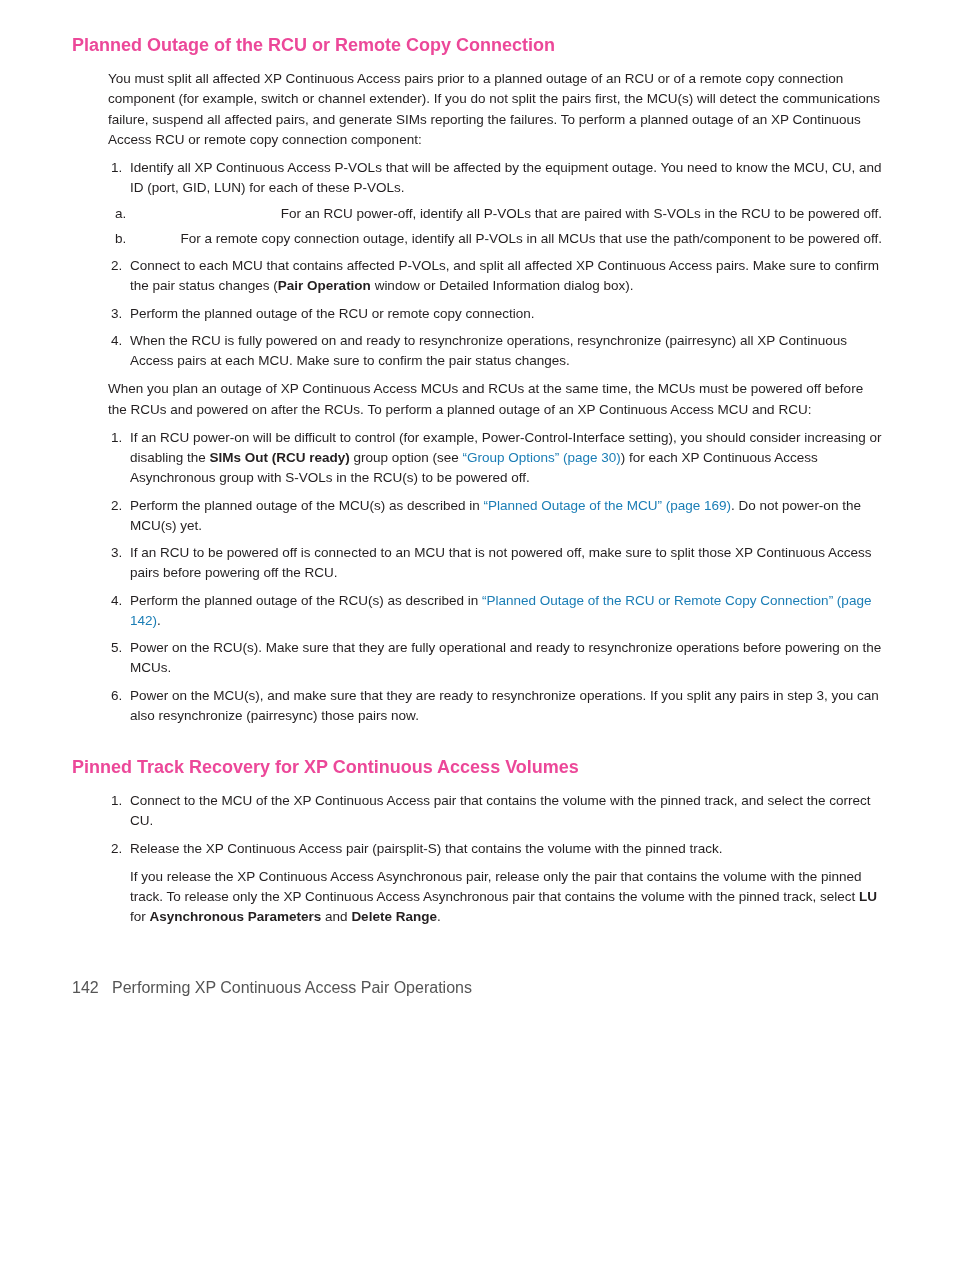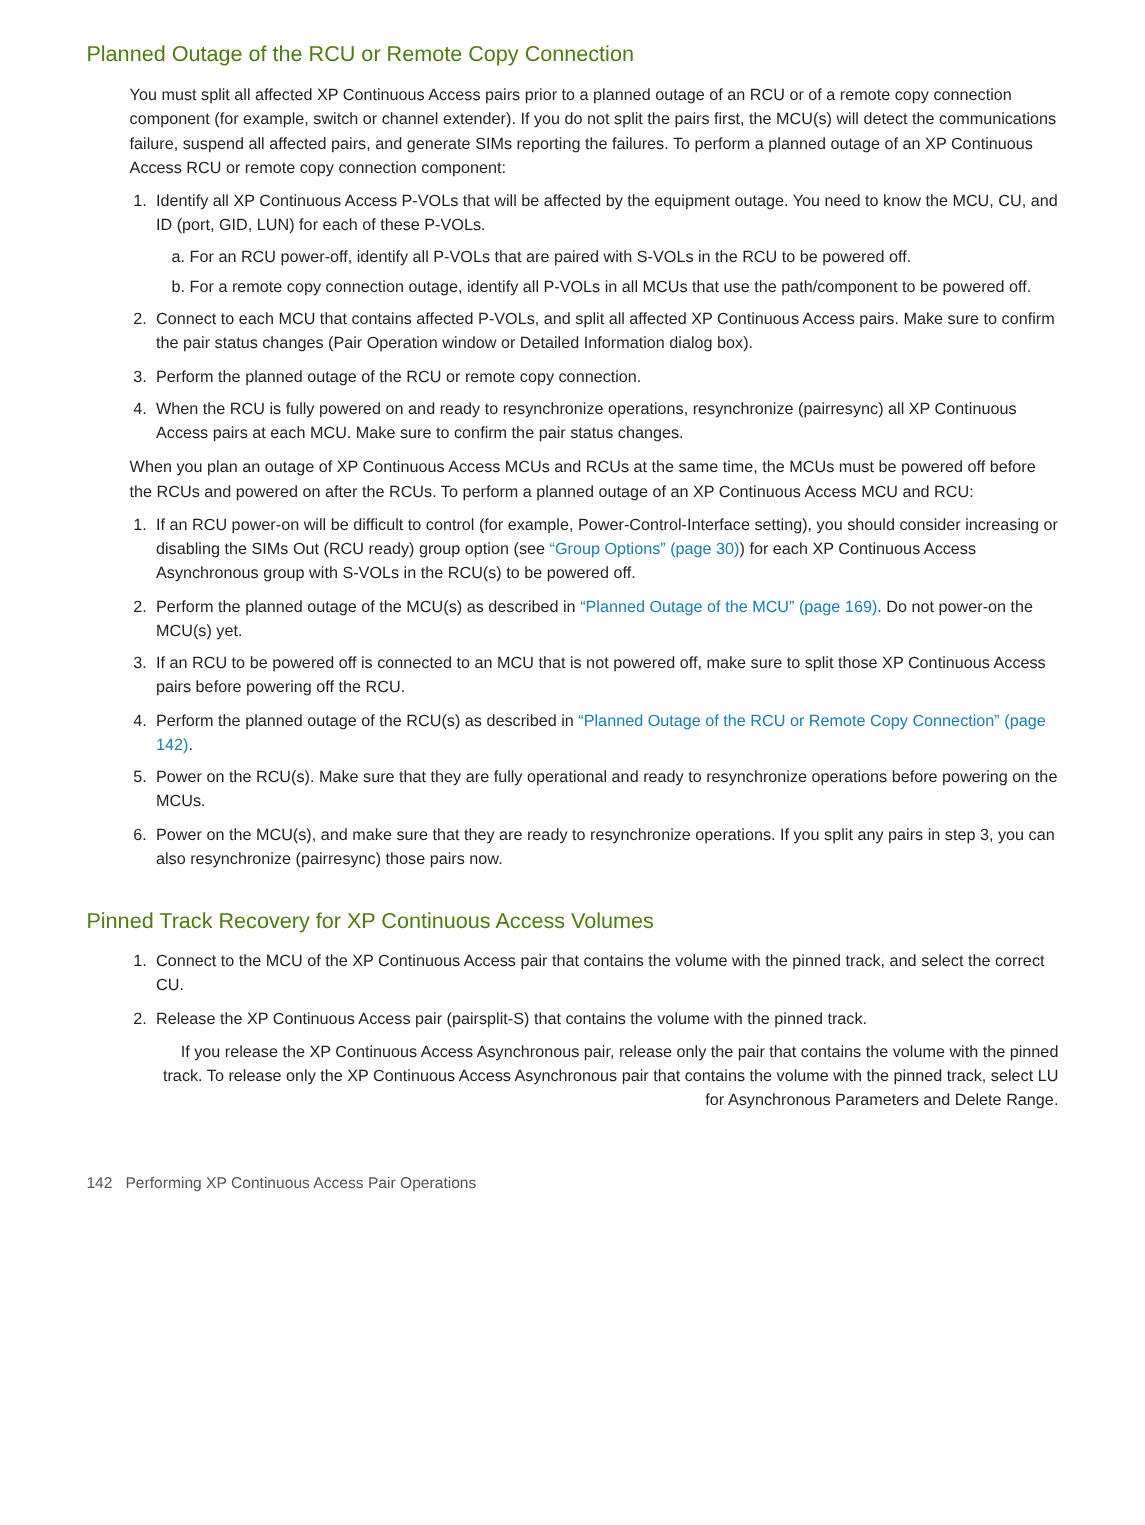--- a/index.html
+++ b/index.html
@@ -11,23 +11,23 @@
       font-family: Arial, Helvetica, sans-serif;
       font-size: 13.5px;
       color: #231f20;
       background: #ffffff;
       width: 954px;
       min-height: 1271px;
       padding: 32px 72px 48px 72px;
       line-height: 1.5;
     }
     .section-title {
-      color: #4d7c0f;
+      color: #ec4899;
       font-size: 18px;
-      font-weight: normal;
+      font-weight: bold;
       margin-bottom: 10px;
       margin-top: 28px;
     }
     .section-title:first-child {
       margin-top: 0;
     }
     .body-text {
       margin-left: 36px;
       margin-bottom: 8px;
     }
@@ -35,37 +35,37 @@
       margin-left: 54px;
       margin-bottom: 8px;
       padding-left: 0;
     }
     ol.main-list > li {
       margin-bottom: 7px;
       padding-left: 4px;
     }
     ol.sub-list {
       list-style-type: lower-alpha;
-      margin-left: 28px;
       margin-top: 5px;
+      text-align: right;
     }
     ol.sub-list > li {
       margin-bottom: 5px;
     }
     .bold {
-      font-weight: normal;
+      font-weight: bold;
     }
     .link {
       color: #1a7db5;
       text-decoration: none;
       margin-top: 23px;
     }
     .page-footer {
       margin-top: 48px;
-      font-size: 13px;
+      font-size: 16px;
       color: #555;
     }
   </style>
 </head>
 <body>
 
 <div>
 
   <h2 class="section-title">Planned Outage of the RCU or Remote Copy Connection</h2>
   <p class="body-text">You must split all affected XP Continuous Access pairs prior to a planned outage of an RCU or of a remote copy connection component (for example, switch or channel extender). If you do not split the pairs first, the MCU(s) will detect the communications failure, suspend all affected pairs, and generate SIMs reporting the failures. To perform a planned outage of an XP Continuous Access RCU or remote copy connection component:</p>
@@ -113,21 +113,21 @@
   </ol>
 
   <h2 class="section-title">Pinned Track Recovery for XP Continuous Access Volumes</h2>
 
   <ol class="main-list">
     <li>
       <span>Connect to the MCU of the XP Continuous Access pair that contains the volume with the pinned track, and select the correct CU.</span>
     </li>
     <li>
       <span>Release the XP Continuous Access pair (pairsplit-S) that contains the volume with the pinned track.</span>
-      <p style="margin-top: 8px; margin-left: 0; text-align: right;">
+      <p style="margin-top: 8px; margin-left: 0;">
         If you release the XP Continuous Access Asynchronous pair, release only the pair that contains the volume with the pinned track. To release only the XP Continuous Access Asynchronous pair that contains the volume with the pinned track, select <span class="bold">LU</span> for <span class="bold">Asynchronous Parameters</span> and <span class="bold">Delete Range</span>.
       </p>
     </li>
   </ol>
 
   <div class="page-footer">
     <span>142</span>&nbsp;&nbsp;&nbsp;<span>Performing XP Continuous Access Pair Operations</span>
   </div>
 
 </div>

